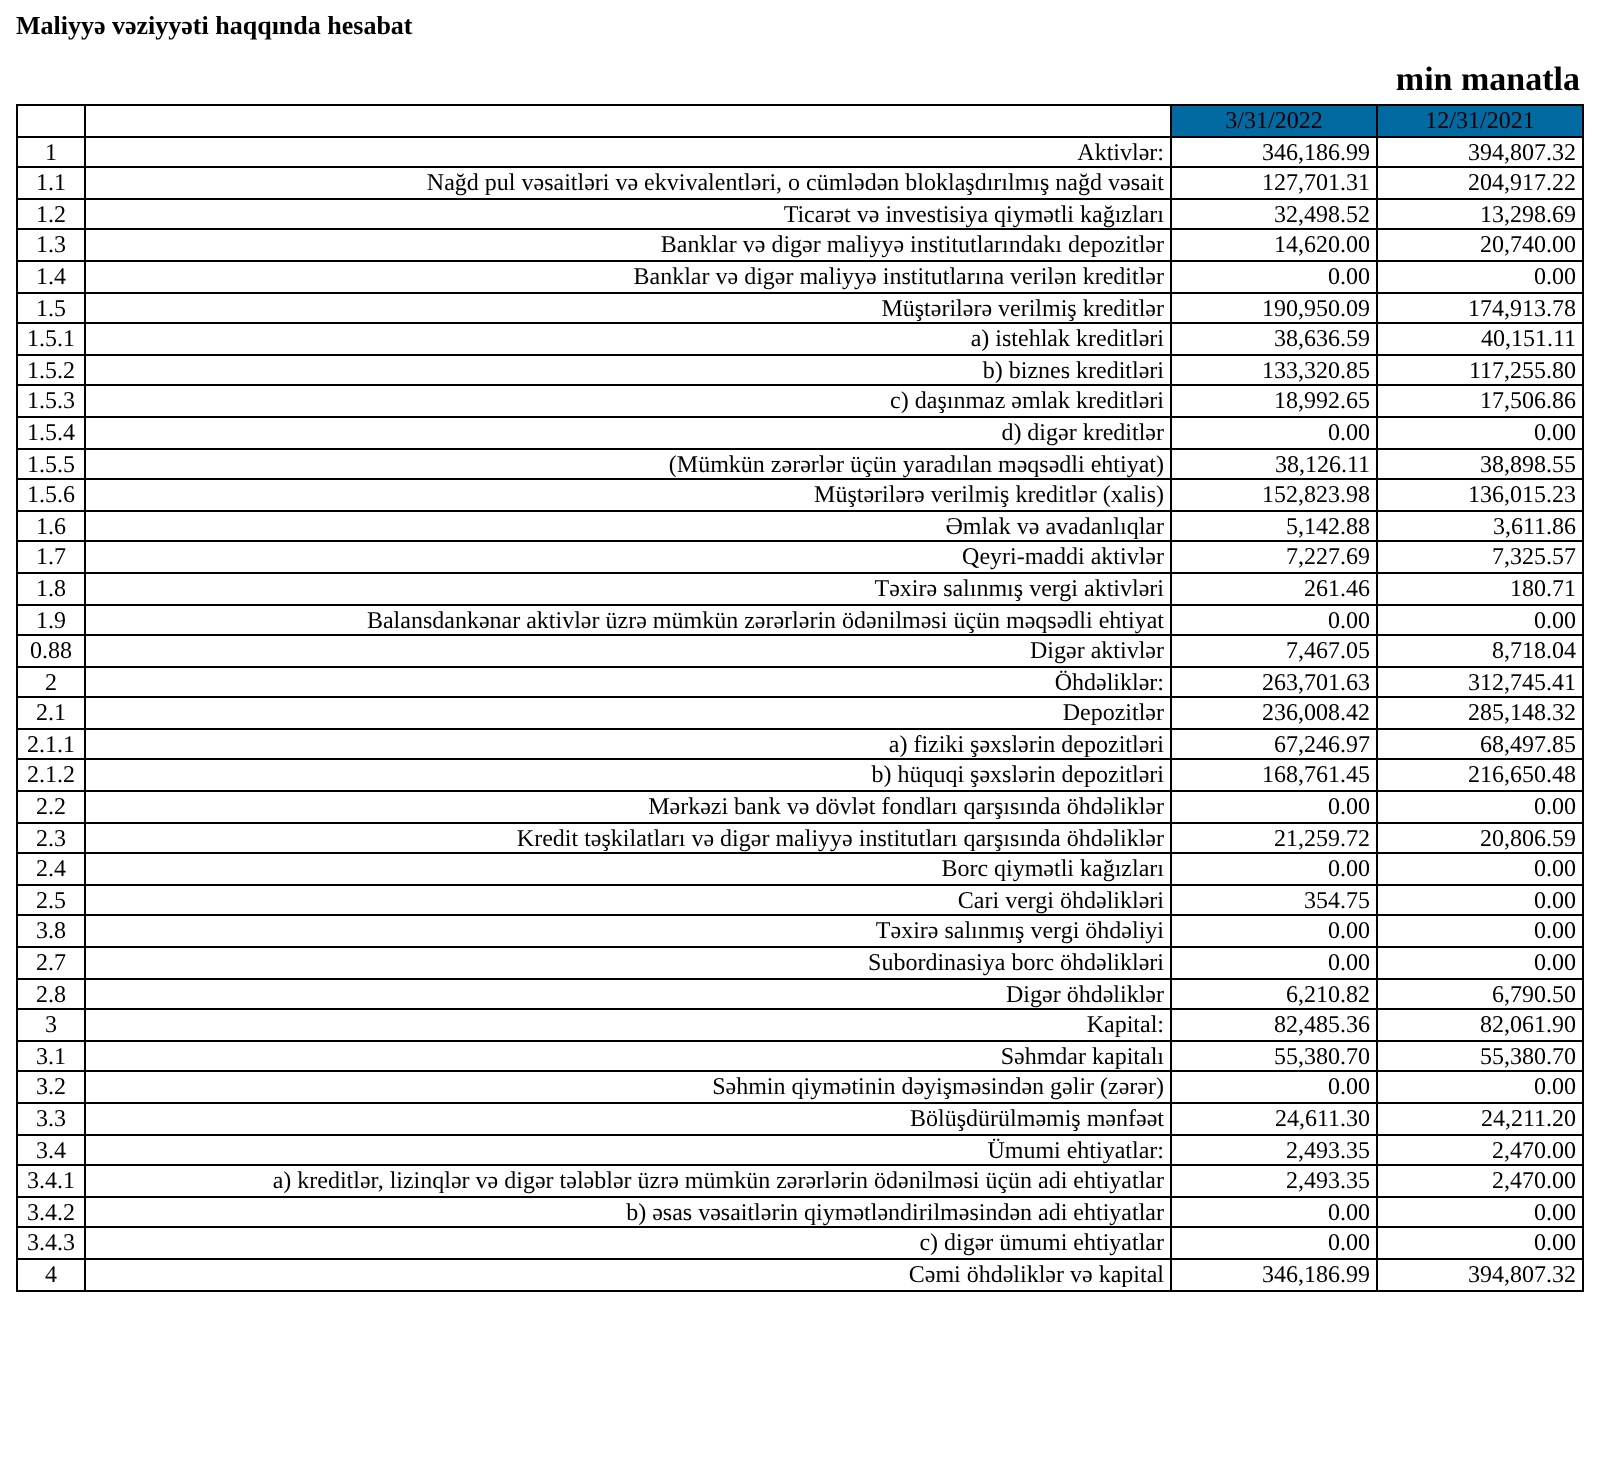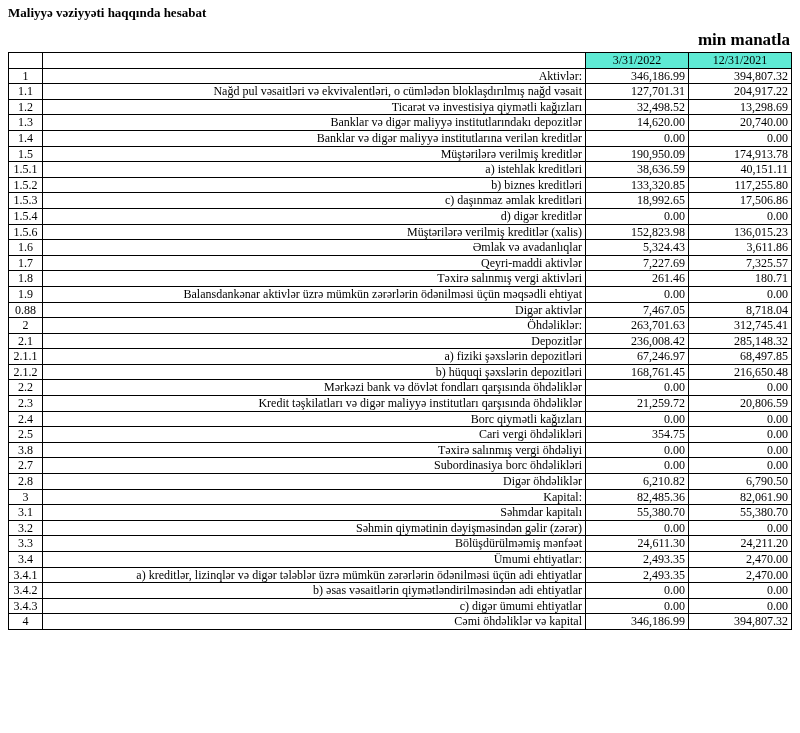--- a/index.html
+++ b/index.html
@@ -37,21 +37,21 @@
     line-height: 1.05;
     padding: 1px 3px;
     height: 15.6px;
     overflow: hidden;
     white-space: nowrap;
     vertical-align: middle;
     font-weight: normal;
   }
   th.hdr-empty { background: #ffffff; }
   th.hdr-date {
-    background: #5eead4;
+    background: #0369a1;
     text-align: center;
     font-weight: bold;
   }
   td.col-no {
     text-align: center;
     font-weight: bold;
   }
   td.col-label { text-align: right; }
   td.col-val { text-align: right; padding-right: 5px; }
   .bold { font-weight: bold; }
@@ -133,29 +133,35 @@
           <td class="col-val">18,992.65</td>
           <td class="col-val">17,506.86</td>
         </tr>
         <tr>
           <td class="col-no">1.5.4</td>
           <td class="col-label">d) digər kreditlər</td>
           <td class="col-val">0.00</td>
           <td class="col-val">0.00</td>
         </tr>
         <tr>
+          <td class="col-no">1.5.5</td>
+          <td class="col-label">(Mümkün zərərlər üçün yaradılan məqsədli ehtiyat)</td>
+          <td class="col-val">38,126.11</td>
+          <td class="col-val">38,898.55</td>
+        </tr>
+        <tr>
           <td class="col-no">1.5.6</td>
           <td class="col-label">Müştərilərə verilmiş kreditlər (xalis)</td>
           <td class="col-val">152,823.98</td>
           <td class="col-val">136,015.23</td>
         </tr>
         <tr>
           <td class="col-no">1.6</td>
           <td class="col-label">Əmlak və avadanlıqlar</td>
-          <td class="col-val bold">5,324.43</td>
+          <td class="col-val bold">5,142.88</td>
           <td class="col-val bold">3,611.86</td>
         </tr>
         <tr>
           <td class="col-no">1.7</td>
           <td class="col-label">Qeyri-maddi aktivlər</td>
           <td class="col-val bold">7,227.69</td>
           <td class="col-val bold">7,325.57</td>
         </tr>
         <tr>
           <td class="col-no">1.8</td>

